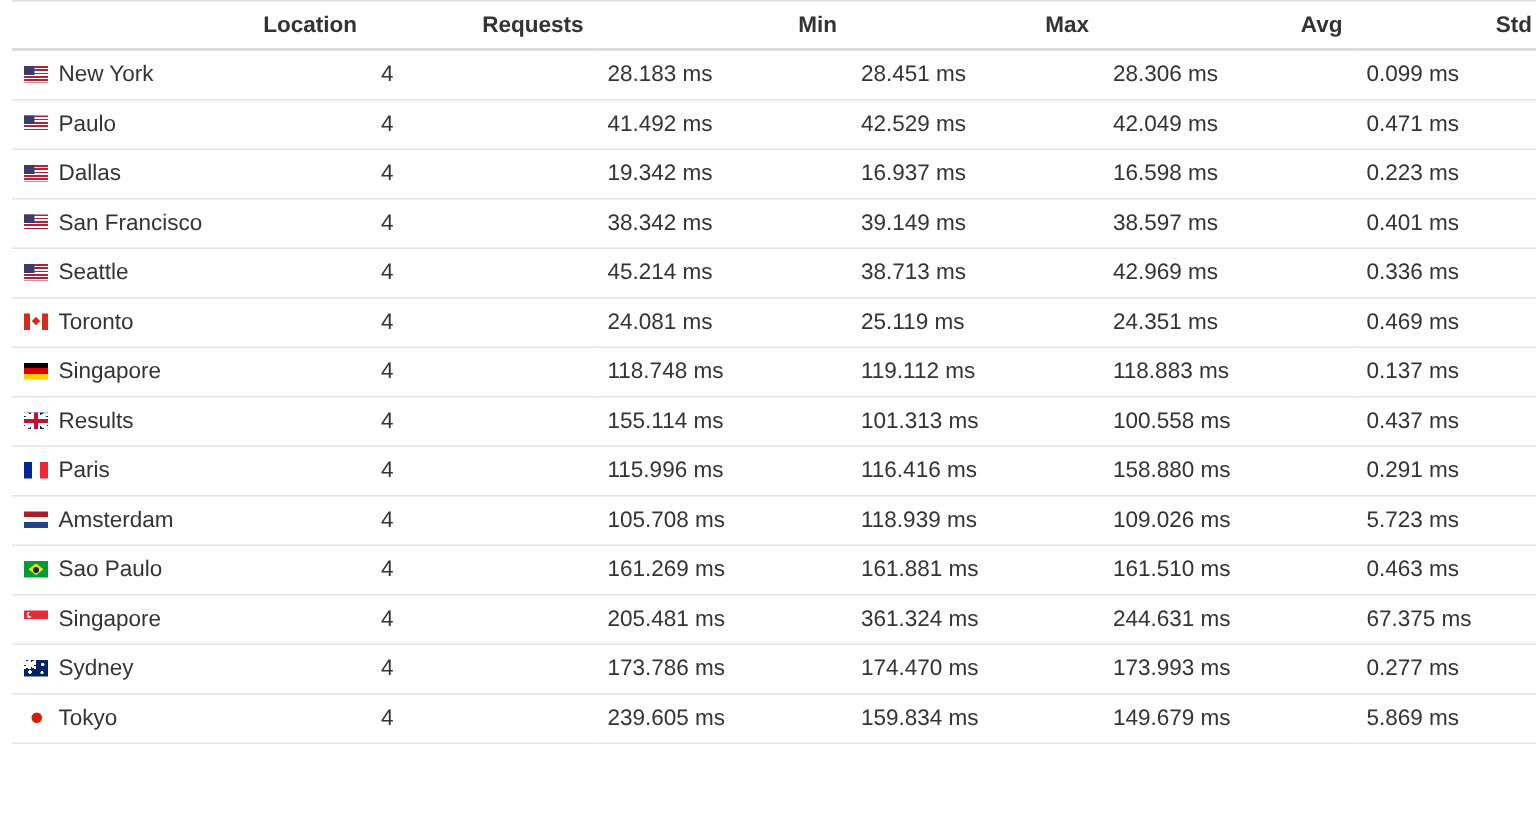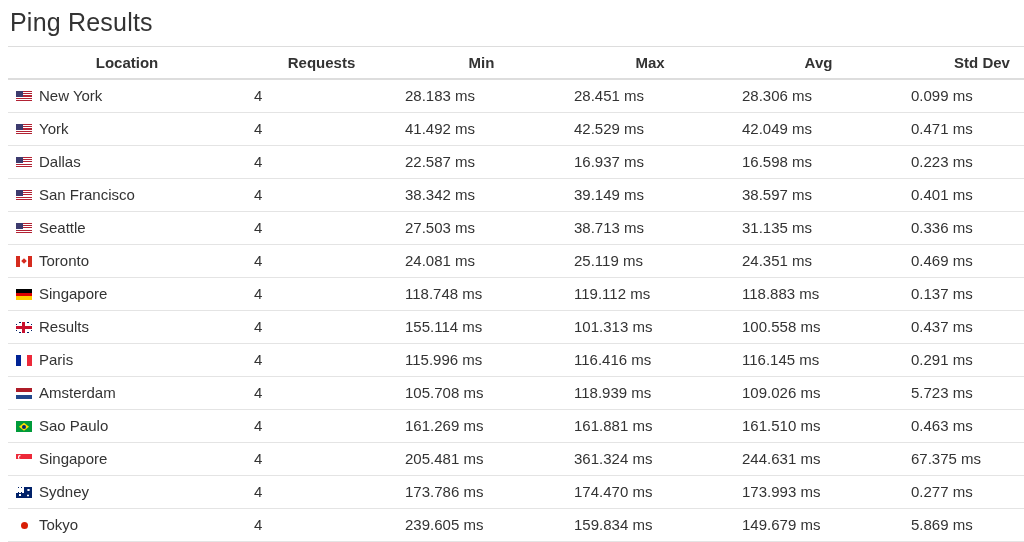--- a/index.html
+++ b/index.html
@@ -10,21 +10,21 @@
   .container{padding:0 8px;}
   h1.page-title{
     font-size:25px;font-weight:400;color:#333;
     margin:9px 0 11px 2px;line-height:1.05;letter-spacing:.2px;
   }
   table.ping-table{
     width:100%;border-collapse:collapse;table-layout:fixed;
     border-top:1px solid #ddd;font-size:15px;
   }
   .ping-table th{
-    text-align:center;font-weight:700;color:#333;
+    text-align:right;font-weight:700;color:#333;
     padding:6px 8px 5px 8px;line-height:20px;
     border-bottom:2px solid #ddd;white-space:nowrap;
   }
   .ping-table td{
     text-align:left;padding:6px 8px;line-height:20px;color:#333;
     border-bottom:1px solid #e4e4e4;white-space:nowrap;
   }
   .ping-table th:nth-child(1){width:222px;}
   .ping-table th:nth-child(2){width:135px;}
   .ping-table th:nth-child(3){width:153px;}
@@ -74,21 +74,20 @@
     linear-gradient(148deg,transparent 0 40%,#fff 40% 60%,transparent 60%),
     #012169;}
   .flag-jp{background:#fff;}
   .flag-jp::before{content:"";position:absolute;left:4.5px;top:2px;width:7px;height:7px;
     border-radius:50%;background:#d81e05;}
 </style>
 </head>
 <body>
 
 <div class="container">
-  <h1 class="page-title">Ping Results</h1>
 
   <table class="ping-table">
     <thead>
       <tr>
           <th>Location</th>
           <th>Requests</th>
           <th>Min</th>
           <th>Max</th>
           <th>Avg</th>
           <th>Std Dev</th>
@@ -102,35 +101,35 @@
     </td>
     <td>4</td>
     <td>28.183 ms</td>
     <td>28.451 ms</td>
     <td>28.306 ms</td>
     <td>0.099 ms</td>
     <td>0%</td>
   </tr>
         <tr>
     <td>
-      <span class="flag flag-us"></span><span>York</span>
+      <span class="flag flag-us"></span><span>Paulo</span>
     </td>
     <td>4</td>
     <td>41.492 ms</td>
     <td>42.529 ms</td>
     <td>42.049 ms</td>
     <td>0.471 ms</td>
     <td>0%</td>
   </tr>
         <tr>
     <td>
       <span class="flag flag-us"></span><span>Dallas</span>
     </td>
     <td>4</td>
-    <td>22.587 ms</td>
+    <td>19.342 ms</td>
     <td>16.937 ms</td>
     <td>16.598 ms</td>
     <td>0.223 ms</td>
     <td>0%</td>
   </tr>
         <tr>
     <td>
       <span class="flag flag-us"></span><span>San Francisco</span>
     </td>
     <td>4</td>
@@ -138,23 +137,23 @@
     <td>39.149 ms</td>
     <td>38.597 ms</td>
     <td>0.401 ms</td>
     <td>0%</td>
   </tr>
         <tr>
     <td>
       <span class="flag flag-us"></span><span>Seattle</span>
     </td>
     <td>4</td>
-    <td>27.503 ms</td>
+    <td>45.214 ms</td>
     <td>38.713 ms</td>
-    <td>31.135 ms</td>
+    <td>42.969 ms</td>
     <td>0.336 ms</td>
     <td>0%</td>
   </tr>
         <tr>
     <td>
       <span class="flag flag-ca"></span><span>Toronto</span>
     </td>
     <td>4</td>
     <td>24.081 ms</td>
     <td>25.119 ms</td>
@@ -184,21 +183,21 @@
     <td>0.437 ms</td>
     <td>0%</td>
   </tr>
         <tr>
     <td>
       <span class="flag flag-fr"></span><span>Paris</span>
     </td>
     <td>4</td>
     <td>115.996 ms</td>
     <td>116.416 ms</td>
-    <td>116.145 ms</td>
+    <td>158.880 ms</td>
     <td>0.291 ms</td>
     <td>0%</td>
   </tr>
         <tr>
     <td>
       <span class="flag flag-nl"></span><span>Amsterdam</span>
     </td>
     <td>4</td>
     <td>105.708 ms</td>
     <td>118.939 ms</td>

